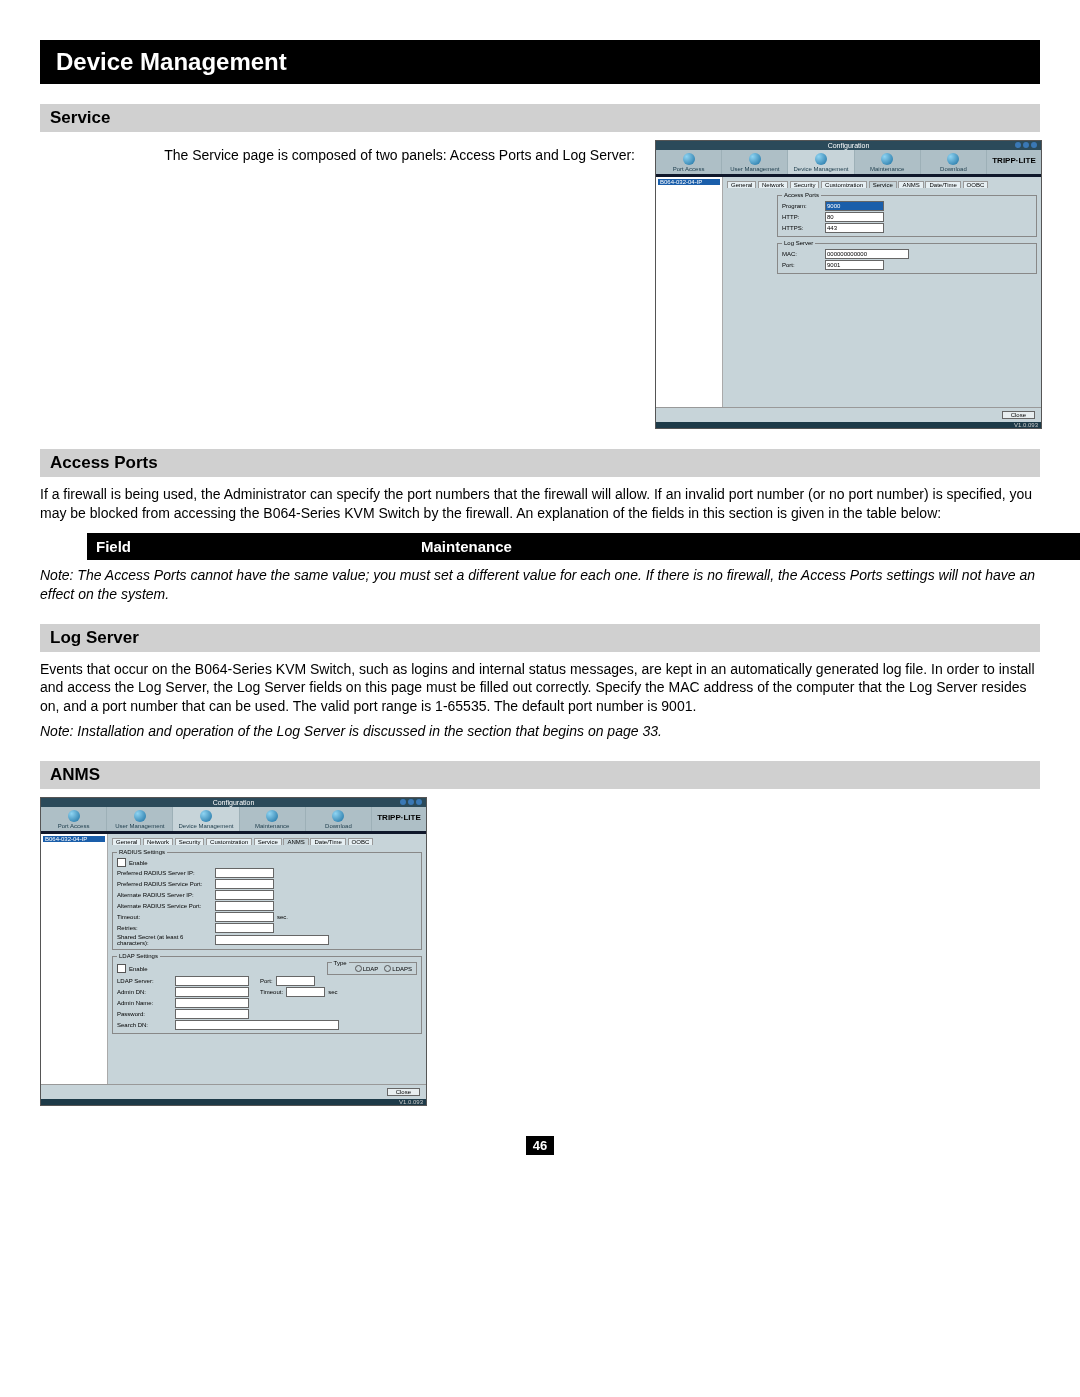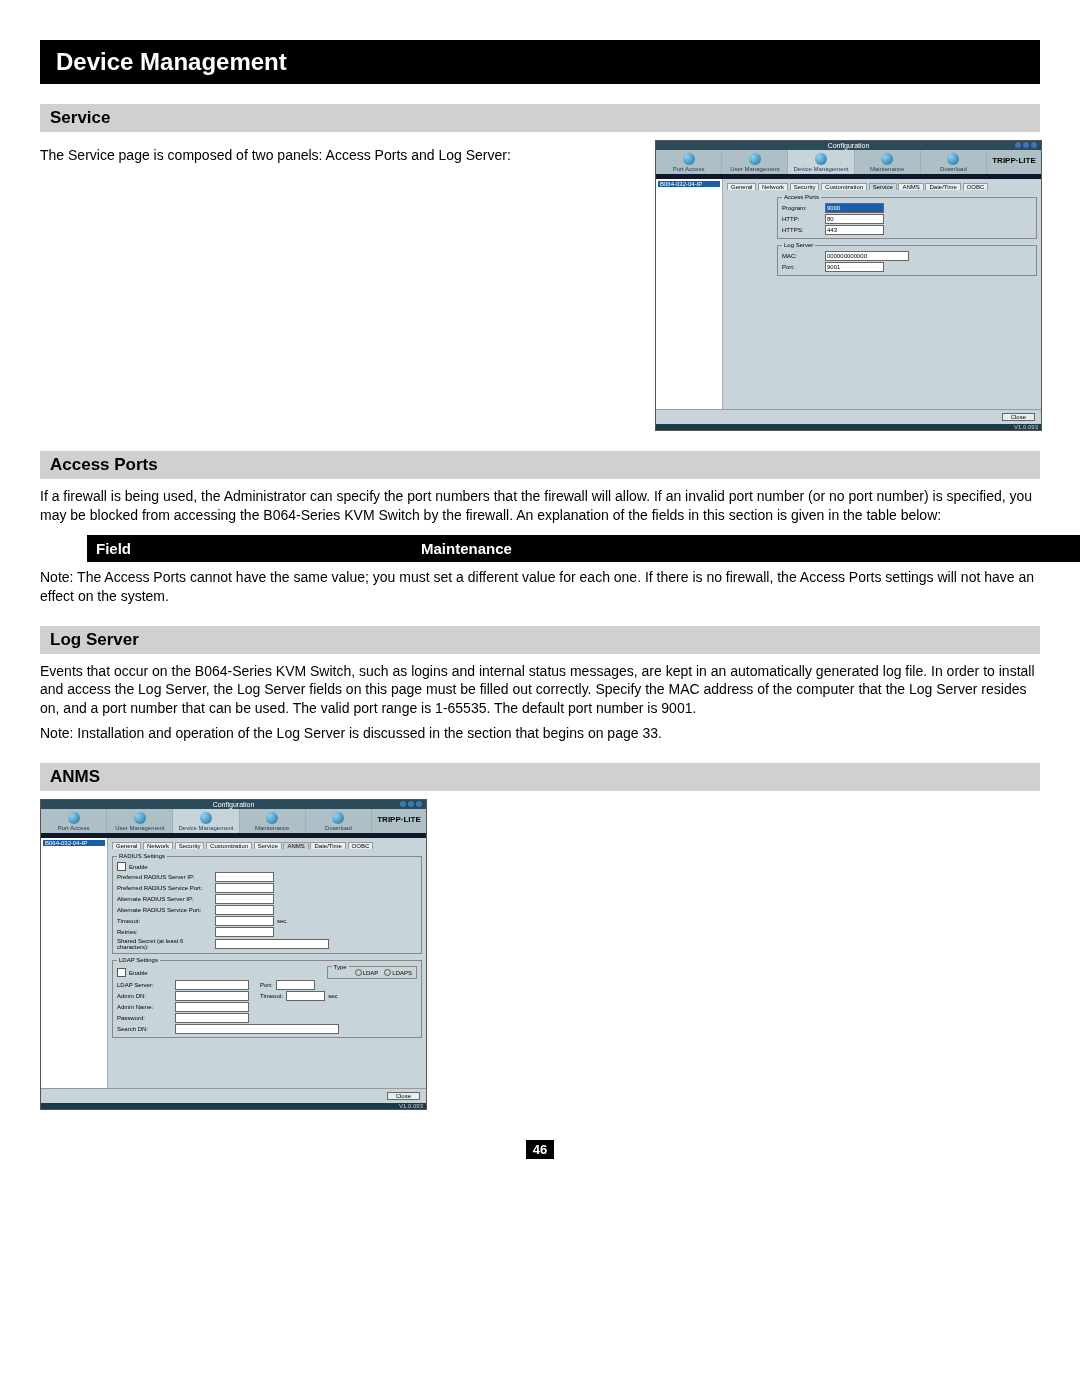--- a/index.html
+++ b/index.html
@@ -25,24 +25,24 @@
     font-weight: bold;
     font-size: 17px;
     padding: 4px 10px;
     margin: 20px 0 8px 0;
   }
   .two-col {
     display: flex;
     align-items: flex-start;
     gap: 20px;
   }
-  .two-col .txt { flex:1; }
+  .two-col .txt { flex:1;text-align:right; }
   .two-col .fig { flex:0 0 385px; }
   p { margin: 6px 0; line-height: 1.35; }
-  .note { }
+  .note { font-style: italic; }
   table.desc {
     border-collapse: collapse;
     width: 100%;
     margin-top: 10px;
     font-size: 15px;
     margin-left: 47px;
   }
   table.desc th {
     background: #000;
     color: #fff;
@@ -90,21 +90,21 @@
     display: flex; gap: 2px;
   }
   .app .topbar .dots span {
     width: 6px; height: 6px; border-radius: 50%;
     background: #3a78b5;
     display: inline-block;
   }
   .app .nav {
     display: flex;
     background: #aebfc6;
-    border-bottom: 5px solid #0f172a;
+    border-bottom: 3px solid #0f172a;
   }
   .app .nav .ni {
     flex: 1;
     text-align: center;
     padding: 3px 1px 2px;
     color: #1c3b4a;
     font-size: 6px;
     border-right: 1px solid #9db0b7;
     position: relative;
   }

